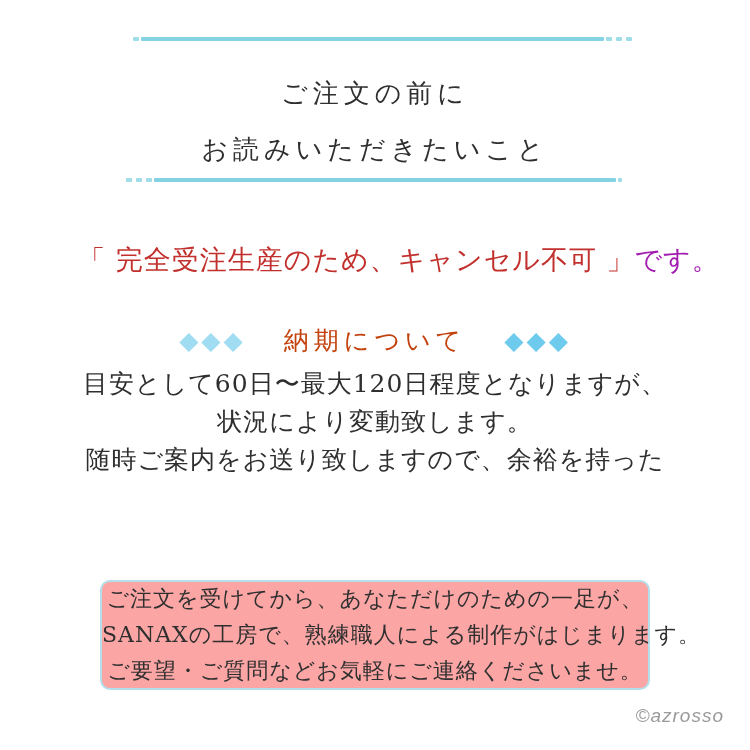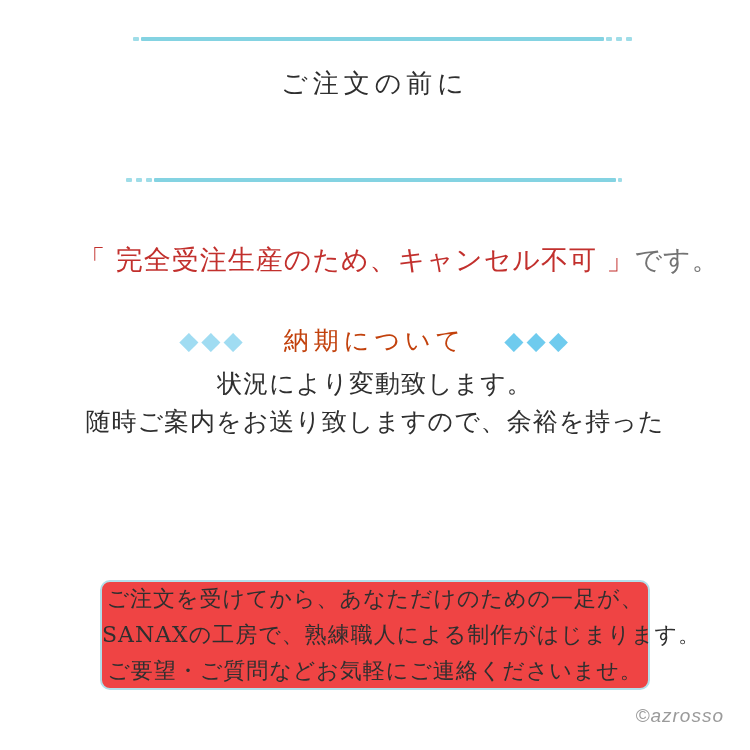--- a/index.html
+++ b/index.html
@@ -18,29 +18,29 @@
   .divider .dash{width:6px;margin:0 2px;background:#9fdde8;}
   .divider .dot{width:4px;margin:0 2px;background:#9fdde8;}
   .divider-top{top:37px;left:131px;width:503px;}
   .divider-bottom{top:178px;left:124px;width:500px;}
   
   .title{
     position:absolute;top:60px;left:0;width:750px;
     text-align:center;font-size:26px;font-weight:400;
     line-height:46px;letter-spacing:5px;margin:0;
   }
-  .title .line{display:block;}
+  .title .line{display:block;margin-top:10px;}
   
   .notice{
     position:absolute;top:240px;left:0;width:750px;
     text-align:center;font-size:27px;line-height:40px;
     letter-spacing:1px;margin:0;white-space:nowrap;
   }
   .notice .highlight{color:#c2302d;margin-left:48px;}
-  .notice .suffix{color:#737373;}
+  .notice .suffix{color:#a21caf;}
   
   .delivery-heading{
     position:absolute;top:322px;left:0;width:750px;height:36px;
     display:flex;justify-content:center;align-items:center;gap:38px;
   }
   .diamonds{font-size:25px;letter-spacing:3px;line-height:1;}
   .diamonds-left{color:#a0dcf2;}
   .diamonds-right{color:#6fcbee;}
   .delivery-heading .heading-text{
     font-size:25px;letter-spacing:5px;color:#c2410c;
@@ -51,21 +51,21 @@
     text-align:center;font-size:25px;line-height:38px;
     letter-spacing:1px;margin:0;
   }
   .delivery-body .line{display:block;}
   
   .info-box{
     position:absolute;top:580px;left:100px;width:550px;height:110px;
     box-sizing:border-box;border:2px solid #b2dfe9;border-radius:10px;
     display:flex;flex-direction:column;justify-content:center;
     text-align:center;font-size:22px;line-height:36px;letter-spacing:1px;
-    background:#ef4444;
+    background:#fca5a5;
   }
   .info-box .line{display:block;white-space:nowrap;}
   
   .copyright{
     position:absolute;top:705px;right:26px;
     font-family:"Liberation Sans","DejaVu Sans",sans-serif;
     font-size:19px;color:#9b9b9b;letter-spacing:1px;font-style:italic;
   }
 </style>
 </head>
@@ -76,20 +76,21 @@
   <div class="divider divider-top">
     <span class="seg dash"></span>
     <span class="seg bar"></span>
     <span class="seg dash"></span>
     <span class="seg dash"></span>
     <span class="seg dash"></span>
   </div>
 
   <h1 class="title">
     <span class="line">ご注文の前に</span>
+    <span class="line">お読みいただきたいこと</span>
   </h1>
 
   <div class="divider divider-bottom">
     <span class="seg dash"></span>
     <span class="seg dash"></span>
     <span class="seg dash"></span>
     <span class="seg bar"></span>
     <span class="seg dot"></span>
   </div>
 
@@ -97,20 +98,21 @@
     <span class="highlight">「 完全受注生産のため、キャンセル不可 」</span><span class="suffix">です。</span>
   </p>
 
   <div class="delivery-heading">
     <span class="diamonds diamonds-left"><span>◆</span><span>◆</span><span>◆</span></span>
     <span class="heading-text">納期について</span>
     <span class="diamonds diamonds-right"><span>◆</span><span>◆</span><span>◆</span></span>
   </div>
 
   <p class="delivery-body">
+    <span class="line">目安として60日〜最大120日程度となりますが、</span>
     <span class="line">状況により変動致します。</span>
     <span class="line">随時ご案内をお送り致しますので、余裕を持った</span>
   </p>
 
   <div class="info-box">
     <span class="line">ご注文を受けてから、あなただけのための一足が、</span>
     <span class="line">SANAXの工房で、熟練職人による制作がはじまります。</span>
     <span class="line">ご要望・ご質問などお気軽にご連絡くださいませ。</span>
   </div>
 

